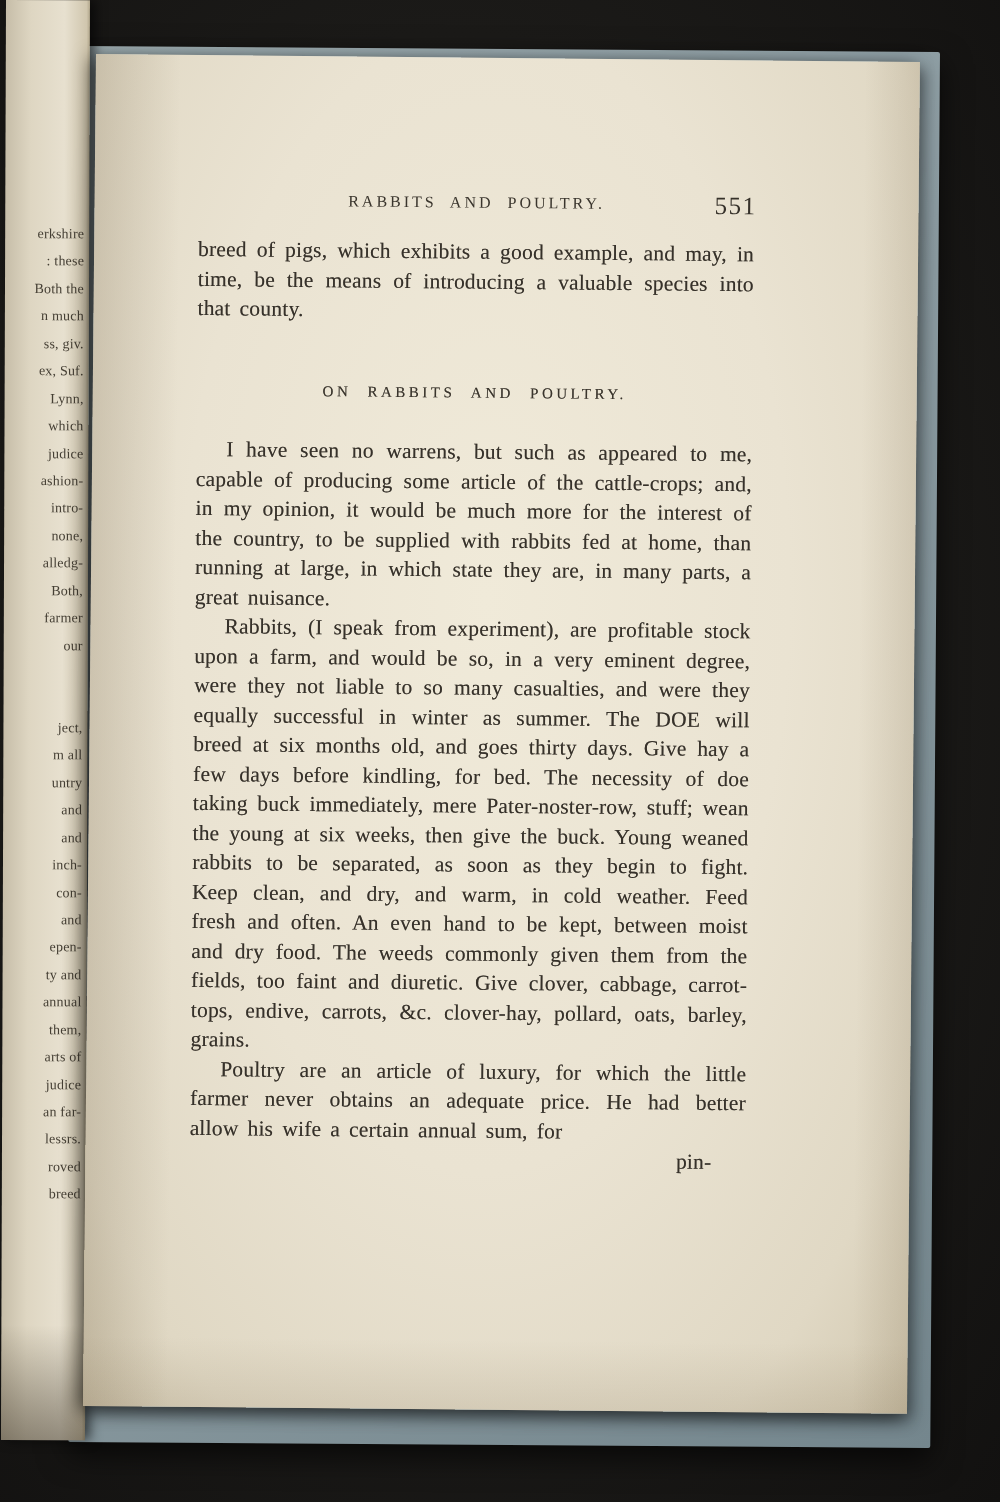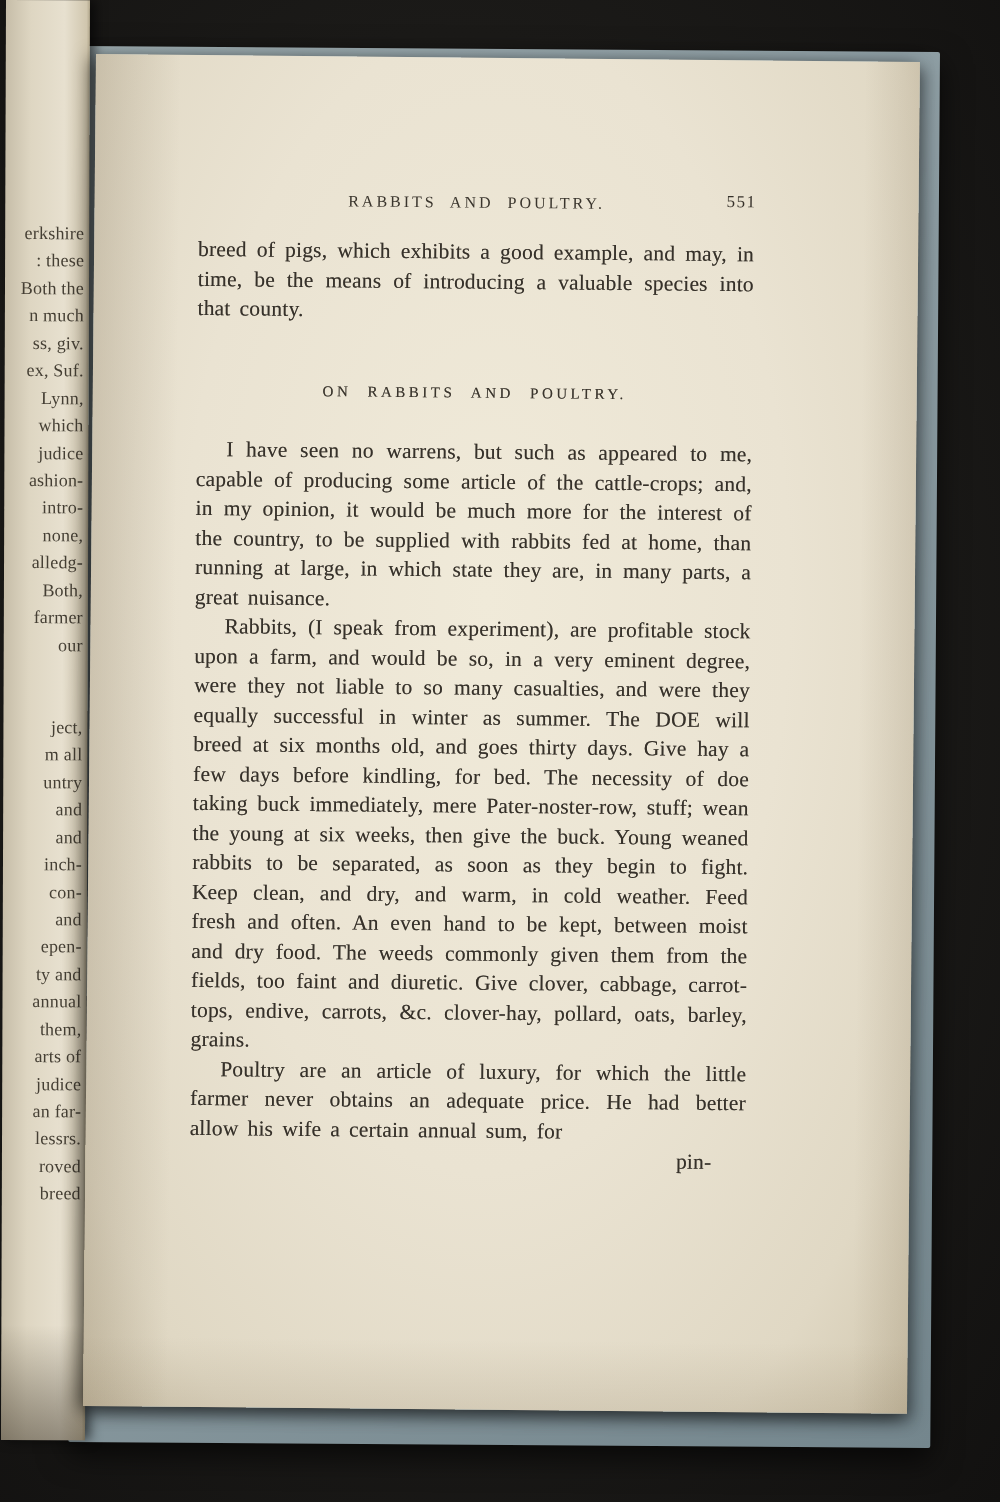--- a/index.html
+++ b/index.html
@@ -21,21 +21,21 @@
   .opposite-edge {
     position:absolute; left:6px; top:0; width:84px; height:1440px;
     transform:rotate(0.2deg); transform-origin:top left;
     background: linear-gradient(to bottom, rgba(0,0,0,0) 92%, rgba(40,32,20,0.45) 100%),
       linear-gradient(to right, #c6bda8 0%, #ded6c2 30%, #e7e0cf 70%, #d0c6ae 96%, #b2a78c 100%);
     box-shadow: 5px 0 12px rgba(0,0,0,0.6);
     padding-top: 220px; overflow:hidden;
   }
   .fragment {
     display:block; height:27.45px; line-height:27.45px; text-align:right;
-    padding-right:5px; font-size:18px; color:#453f34; letter-spacing:0.2px;
+    padding-right:5px; font-size:14px; color:#453f34; letter-spacing:0.2px;
     white-space:nowrap; overflow:hidden;
   }
 
   .book-page {
     position:absolute; left:96px; top:54px; width:824px; height:1352px;
     transform:rotate(0.55deg); transform-origin:top left;
     background:
       linear-gradient(to right, rgba(105,88,60,0.20), rgba(105,88,60,0) 85px),
       linear-gradient(to left, rgba(118,100,70,0.16), rgba(118,100,70,0) 55px),
       linear-gradient(to top, rgba(118,100,70,0.14), rgba(118,100,70,0) 70px),
@@ -43,21 +43,21 @@
     box-shadow: -6px 4px 18px rgba(0,0,0,0.5), 5px 7px 16px rgba(0,0,0,0.4);
   }
 
   .text-block { position:absolute; left:104px; top:136px; width:556px; color:#36312a; }
 
   .header-row { position:relative; height:30px; margin-bottom:14px; }
   .header-title {
     position:absolute; left:0; right:0; text-align:center;
     font-size:16px; letter-spacing:3px; word-spacing:7px; color:#3a352d;
   }
-  .page-num { position:absolute; right:-2px; top:-4px; font-size:17px; letter-spacing:1.5px; }
+  .page-num { position:absolute; right:-2px; top:-4px; font-size:25px; letter-spacing:1.5px; }
 
   .body-text {
     font-size:21.5px; line-height:29.5px; text-align:justify;
     word-spacing:3.5px; letter-spacing:0.2px;
     text-shadow: 0 0 0.6px rgba(54,49,42,0.55);
   }
   .section-heading {
     text-align:center; font-size:15px; font-weight:400;
     letter-spacing:3.5px; word-spacing:9px; margin:52px 0 30px; color:#3a352d;
   }

